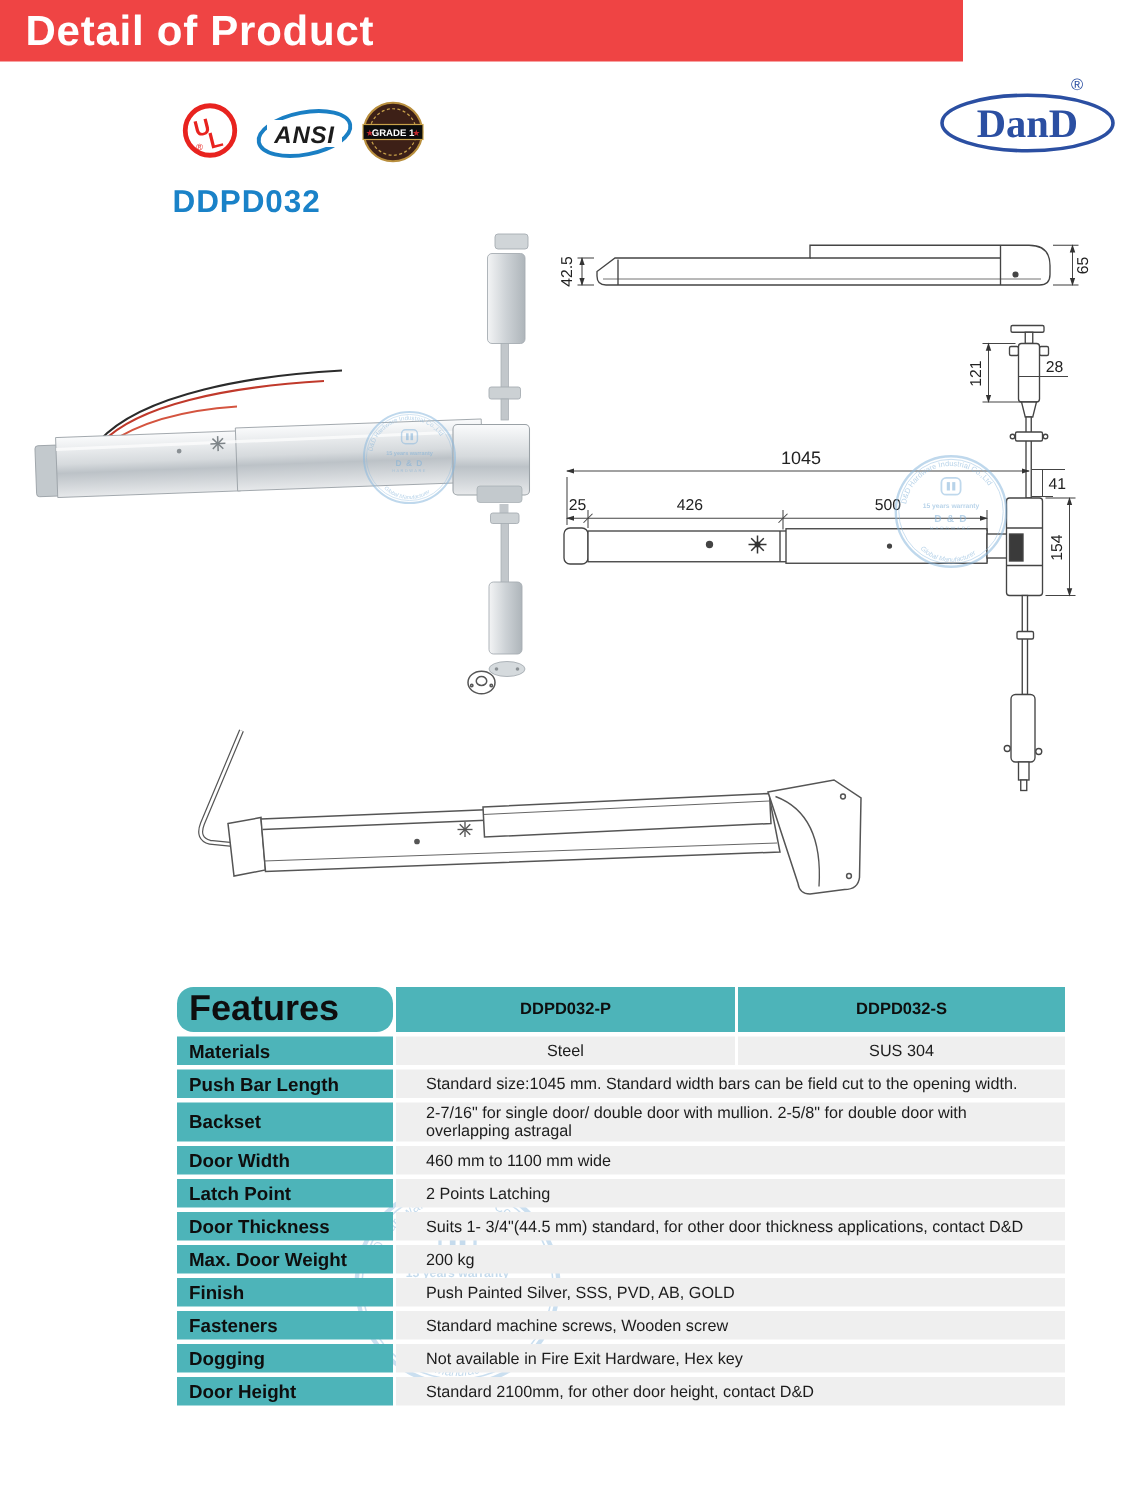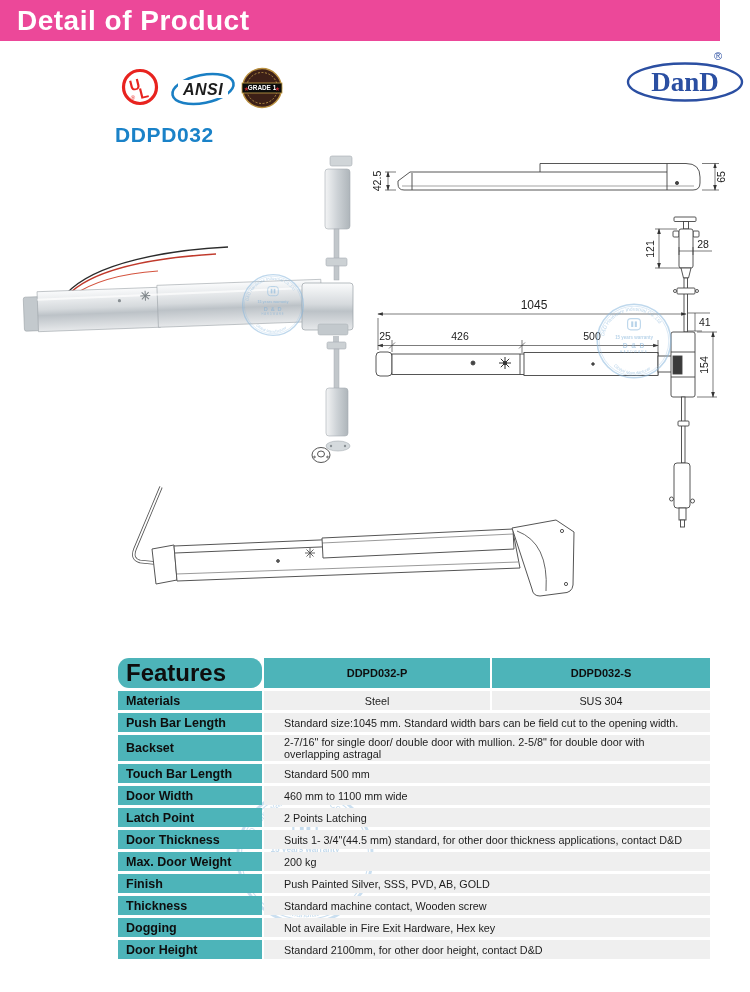--- a/index.html
+++ b/index.html
@@ -1,19 +1,19 @@
 <!DOCTYPE html>
 <html><head>
 <meta charset="utf-8">
 <style>
   html,body{margin:0;padding:0;background:#fff;font-family:"Liberation Sans",sans-serif;}
   #page{position:relative;width:750px;height:992px;background:#fff;overflow:hidden;}
 
   
-  .hdr{position:absolute;left:0;top:0;width:720px;height:41px;background:#ec4899;}
+  .hdr{position:absolute;left:0;top:0;width:642px;height:41px;background:#ef4444;}
   .hdr .t{display:block;color:#fff;font-weight:bold;font-size:28px;line-height:41px;padding-left:17px;letter-spacing:.5px;}
 
   
   .logo{position:absolute;}
   #ul-logo{left:120px;top:67px;}
   #ansi-logo{left:168px;top:68px;}
   #grade-logo{left:241px;top:67px;}
   #dand-logo{left:615px;top:46px;}
 
   .pcode{position:absolute;left:115px;top:123px;color:#1a82c8;font-weight:bold;font-size:21px;letter-spacing:.6px;}
@@ -334,46 +334,42 @@
         </tr>
         <tr>
           <td class="lbl">Push Bar Length</td>
           <td class="val" colspan="2">Standard size:1045 mm. Standard width bars can be field cut to the opening width.</td>
         </tr>
         <tr>
           <td class="lbl">Backset</td>
           <td class="val" colspan="2">2-7/16" for single door/ double door with mullion. 2-5/8" for double door with overlapping astragal</td>
         </tr>
         <tr>
-          <td class="lbl">Touch Bar Length</td>
-          <td class="val" colspan="2">Standard 500 mm</td>
-        </tr>
-        <tr>
           <td class="lbl">Door Width</td>
           <td class="val" colspan="2">460 mm to 1100 mm wide</td>
         </tr>
         <tr>
           <td class="lbl">Latch Point</td>
           <td class="val" colspan="2">2 Points Latching</td>
         </tr>
         <tr>
           <td class="lbl">Door Thickness</td>
           <td class="val" colspan="2">Suits 1- 3/4"(44.5 mm) standard, for other door thickness applications, contact D&amp;D</td>
         </tr>
         <tr>
           <td class="lbl">Max. Door Weight</td>
           <td class="val" colspan="2">200 kg</td>
         </tr>
         <tr>
           <td class="lbl">Finish</td>
           <td class="val" colspan="2">Push Painted Silver, SSS, PVD, AB, GOLD</td>
         </tr>
         <tr>
-          <td class="lbl">Thickness</td>
-          <td class="val" colspan="2">Standard machine contact, Wooden screw</td>
+          <td class="lbl">Fasteners</td>
+          <td class="val" colspan="2">Standard machine screws, Wooden screw</td>
         </tr>
         <tr>
           <td class="lbl">Dogging</td>
           <td class="val" colspan="2">Not available in Fire Exit Hardware, Hex key</td>
         </tr>
         <tr>
           <td class="lbl">Door Height</td>
           <td class="val" colspan="2">Standard 2100mm, for other door height,  contact D&amp;D</td>
         </tr>
       </tbody>

